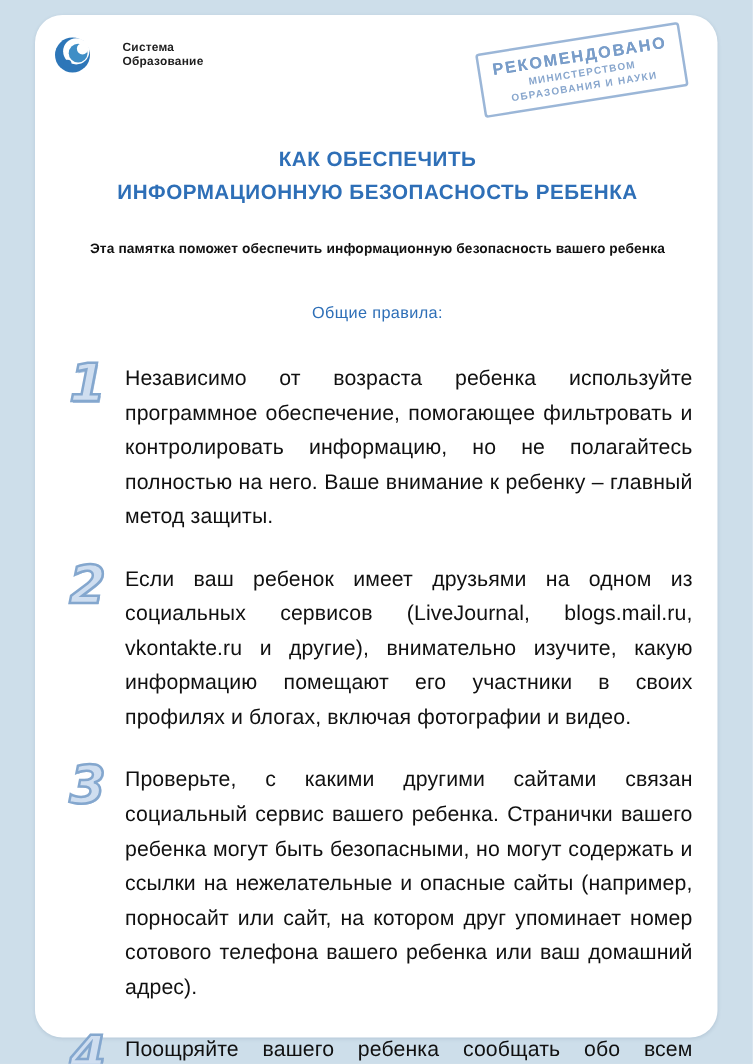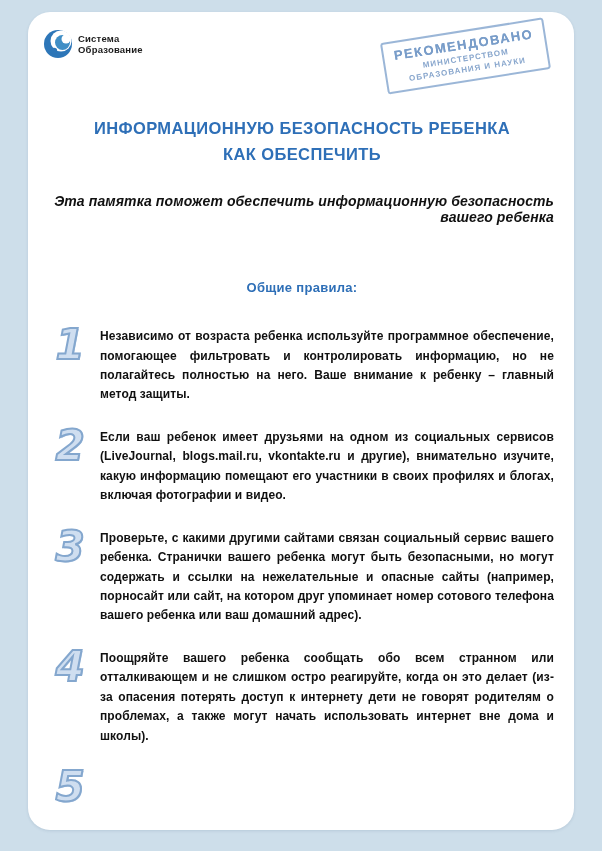--- a/index.html
+++ b/index.html
@@ -21,21 +21,21 @@
     background: #ffffff;
     border-radius: 22px;
     box-shadow: 0 1px 3px rgba(60,90,120,.15);
     padding: 18px 20px 20px 22px;
   }
 
   
   .logo {
     position: absolute;
     left: 14px; top: 16px;
-    display: flex; align-items: center; gap: 4px;
+    display: flex; align-items: center; gap: 24px;
   }
   .logo-icon { width: 32px; height: 32px; display: block; }
   .logo-text {
     font-size: 9.5px; font-weight: bold; color: #1d1d1d;
     line-height: 1.2; letter-spacing: .2px;
   }
 
   
   .stamp {
     position: absolute;
@@ -65,32 +65,31 @@
     margin-top: 86px;
     text-align: center;
     color: #2e6fb7;
     font-weight: bold;
     font-size: 16.5px;
     letter-spacing: .4px;
     line-height: 1.55;
   }
   .subtitle {
     margin-top: 26px;
-    text-align: right;
-    font-size: 14px;
+    text-align: center;
+    font-size: 11px;
     font-weight: bold;
-    font-style: italic;
     color: #111111;
     letter-spacing: .1px;
   }
   .section-heading {
-    margin-top: 55px;
+    margin-top: 37px;
     text-align: center;
     color: #2e6fb7;
-    font-weight: bold;
+    font-weight: normal;
     font-size: 13px;
     letter-spacing: .3px;
   }
 
   
   .rules { margin-top: 32px; }
   .rule {
     display: flex;
     align-items: flex-start;
     margin-bottom: 23px;
@@ -106,22 +105,22 @@
     line-height: .95;
     color: #cfdef0;
     -webkit-text-stroke: 2px #84a7ce;
     text-shadow: 1px 1px 0 #a9c3e0;
     margin-top: -2px;
     user-select: none;
   }
   .rule-text {
     flex: 1;
     margin-left: 10px;
-    font-size: 12px;
-    font-weight: bold;
+    font-size: 17px;
+    font-weight: normal;
     line-height: 1.62;
     color: #101010;
     text-align: justify;
     letter-spacing: .1px;
   }
 </style>
 </head>
 <body>
 
 <div class="page">
@@ -143,22 +142,22 @@
       </span>
     </div>
 
     <div class="stamp">
       <div class="stamp-line1">РЕКОМЕНДОВАНО</div>
       <div class="stamp-line2">Министерством</div>
       <div class="stamp-line3">образования и науки</div>
     </div>
 
     <div class="title">
+      <div>КАК ОБЕСПЕЧИТЬ</div>
       <div>ИНФОРМАЦИОННУЮ БЕЗОПАСНОСТЬ РЕБЕНКА</div>
-      <div>КАК ОБЕСПЕЧИТЬ</div>
     </div>
 
     <div class="subtitle">Эта памятка поможет обеспечить информационную безопасность вашего ребенка</div>
 
     <div class="section-heading">Общие правила:</div>
 
     <div class="rules">
 
       <div class="rule">
         <div class="rule-number">1</div>

